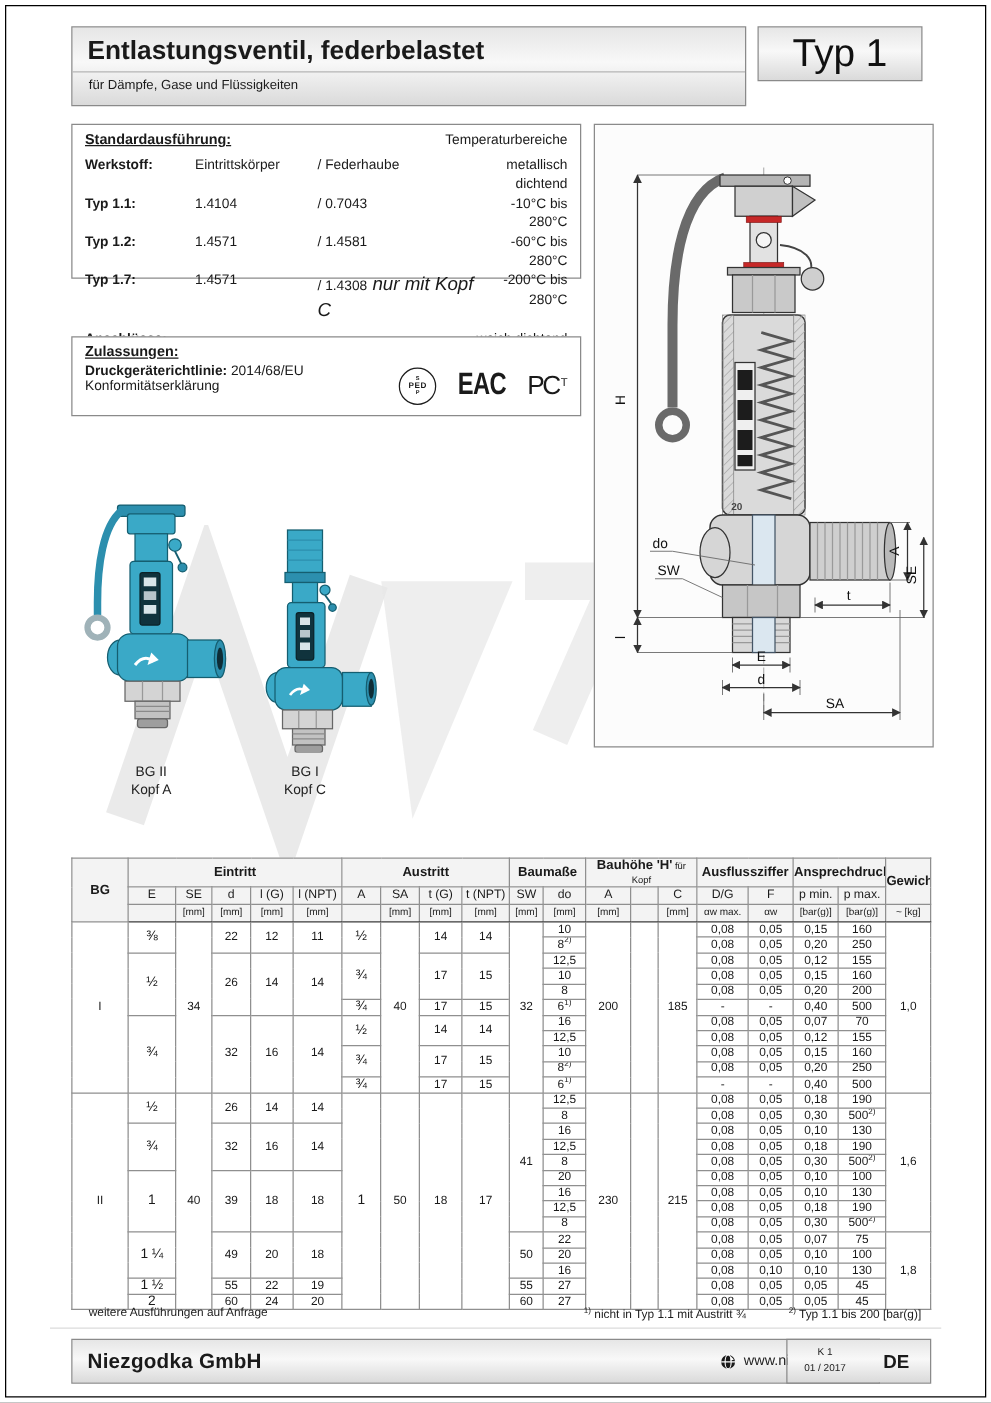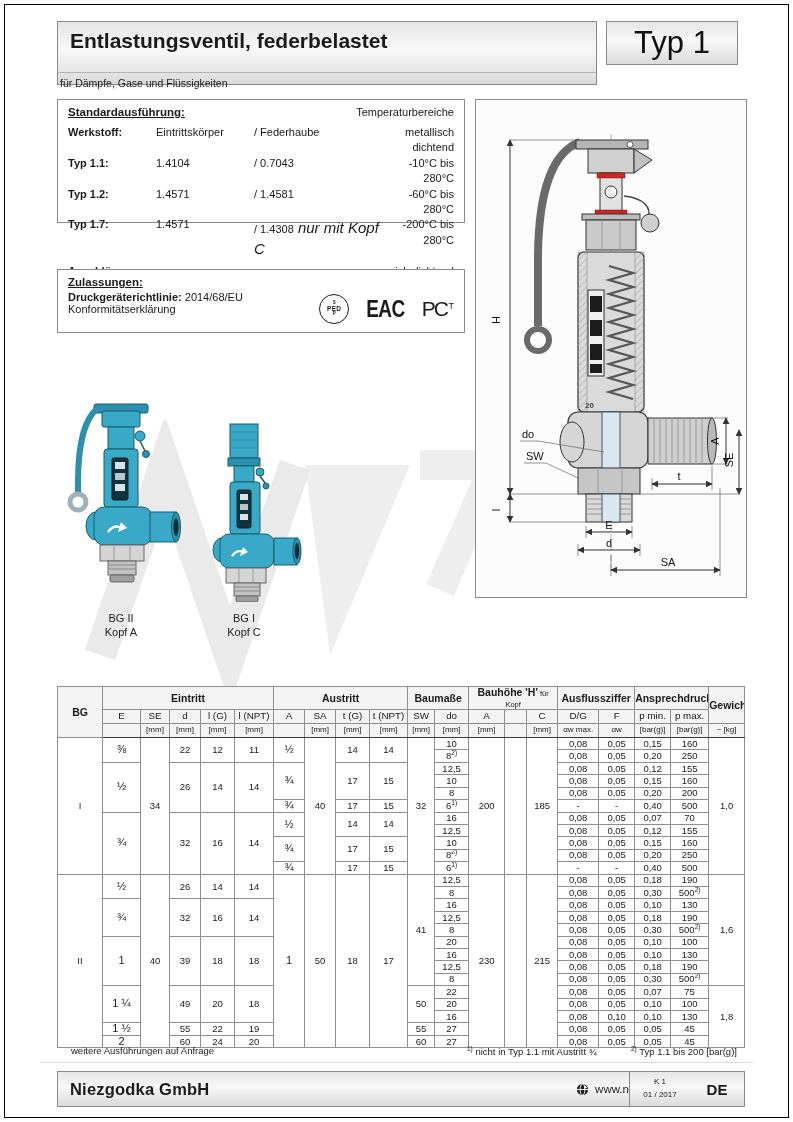--- a/index.html
+++ b/index.html
@@ -6,22 +6,22 @@
   .page{position:relative;width:793px;height:1122px;background:#fff;
         font-family:"Liberation Sans",sans-serif;color:#1a1a1a;overflow:hidden;margin:0 auto;}
   .frame{position:absolute;inset:4px;border:1.5px solid #000;pointer-events:none;}
 
   
   .wm{position:absolute;left:80px;top:420px;}
 
   
   .gbox{background:linear-gradient(180deg,#e6e6e6,#f8f8f8 45%,#dadada);border:1px solid #8a8a8a;}
   .title-box{position:absolute;left:57px;top:21px;width:540px;height:64px;box-sizing:border-box;}
-  .title{font-size:21px;font-weight:bold;padding:7px 12px 19px;border-bottom:1px solid #b5b5b5;}
-  .subtitle{font-size:10.5px;padding:4px 2px;}
+  .title{font-size:21px;font-weight:bold;padding:7px 12px 4px;border-bottom:1px solid #b5b5b5;}
+  .subtitle{font-size:10.5px;padding:4px 13px;}
   .typ-box{position:absolute;left:606px;top:21px;width:132px;height:44px;box-sizing:border-box;
            display:flex;align-items:center;justify-content:center;font-size:31px;color:#111;}
 
   
   .ibox{position:absolute;border:1px solid #8a8a8a;background:#fff;box-sizing:border-box;
         font-size:11px;padding:6px 10px;}
   .std-box{left:57px;top:99px;width:408px;height:124px;}
   .zul-box{left:57px;top:232px;width:408px;height:64px;margin-top:37px;}
   .box-head{display:flex;justify-content:space-between;align-items:baseline;}
   .uh{font-weight:bold;text-decoration:underline;font-size:11.5px;}

